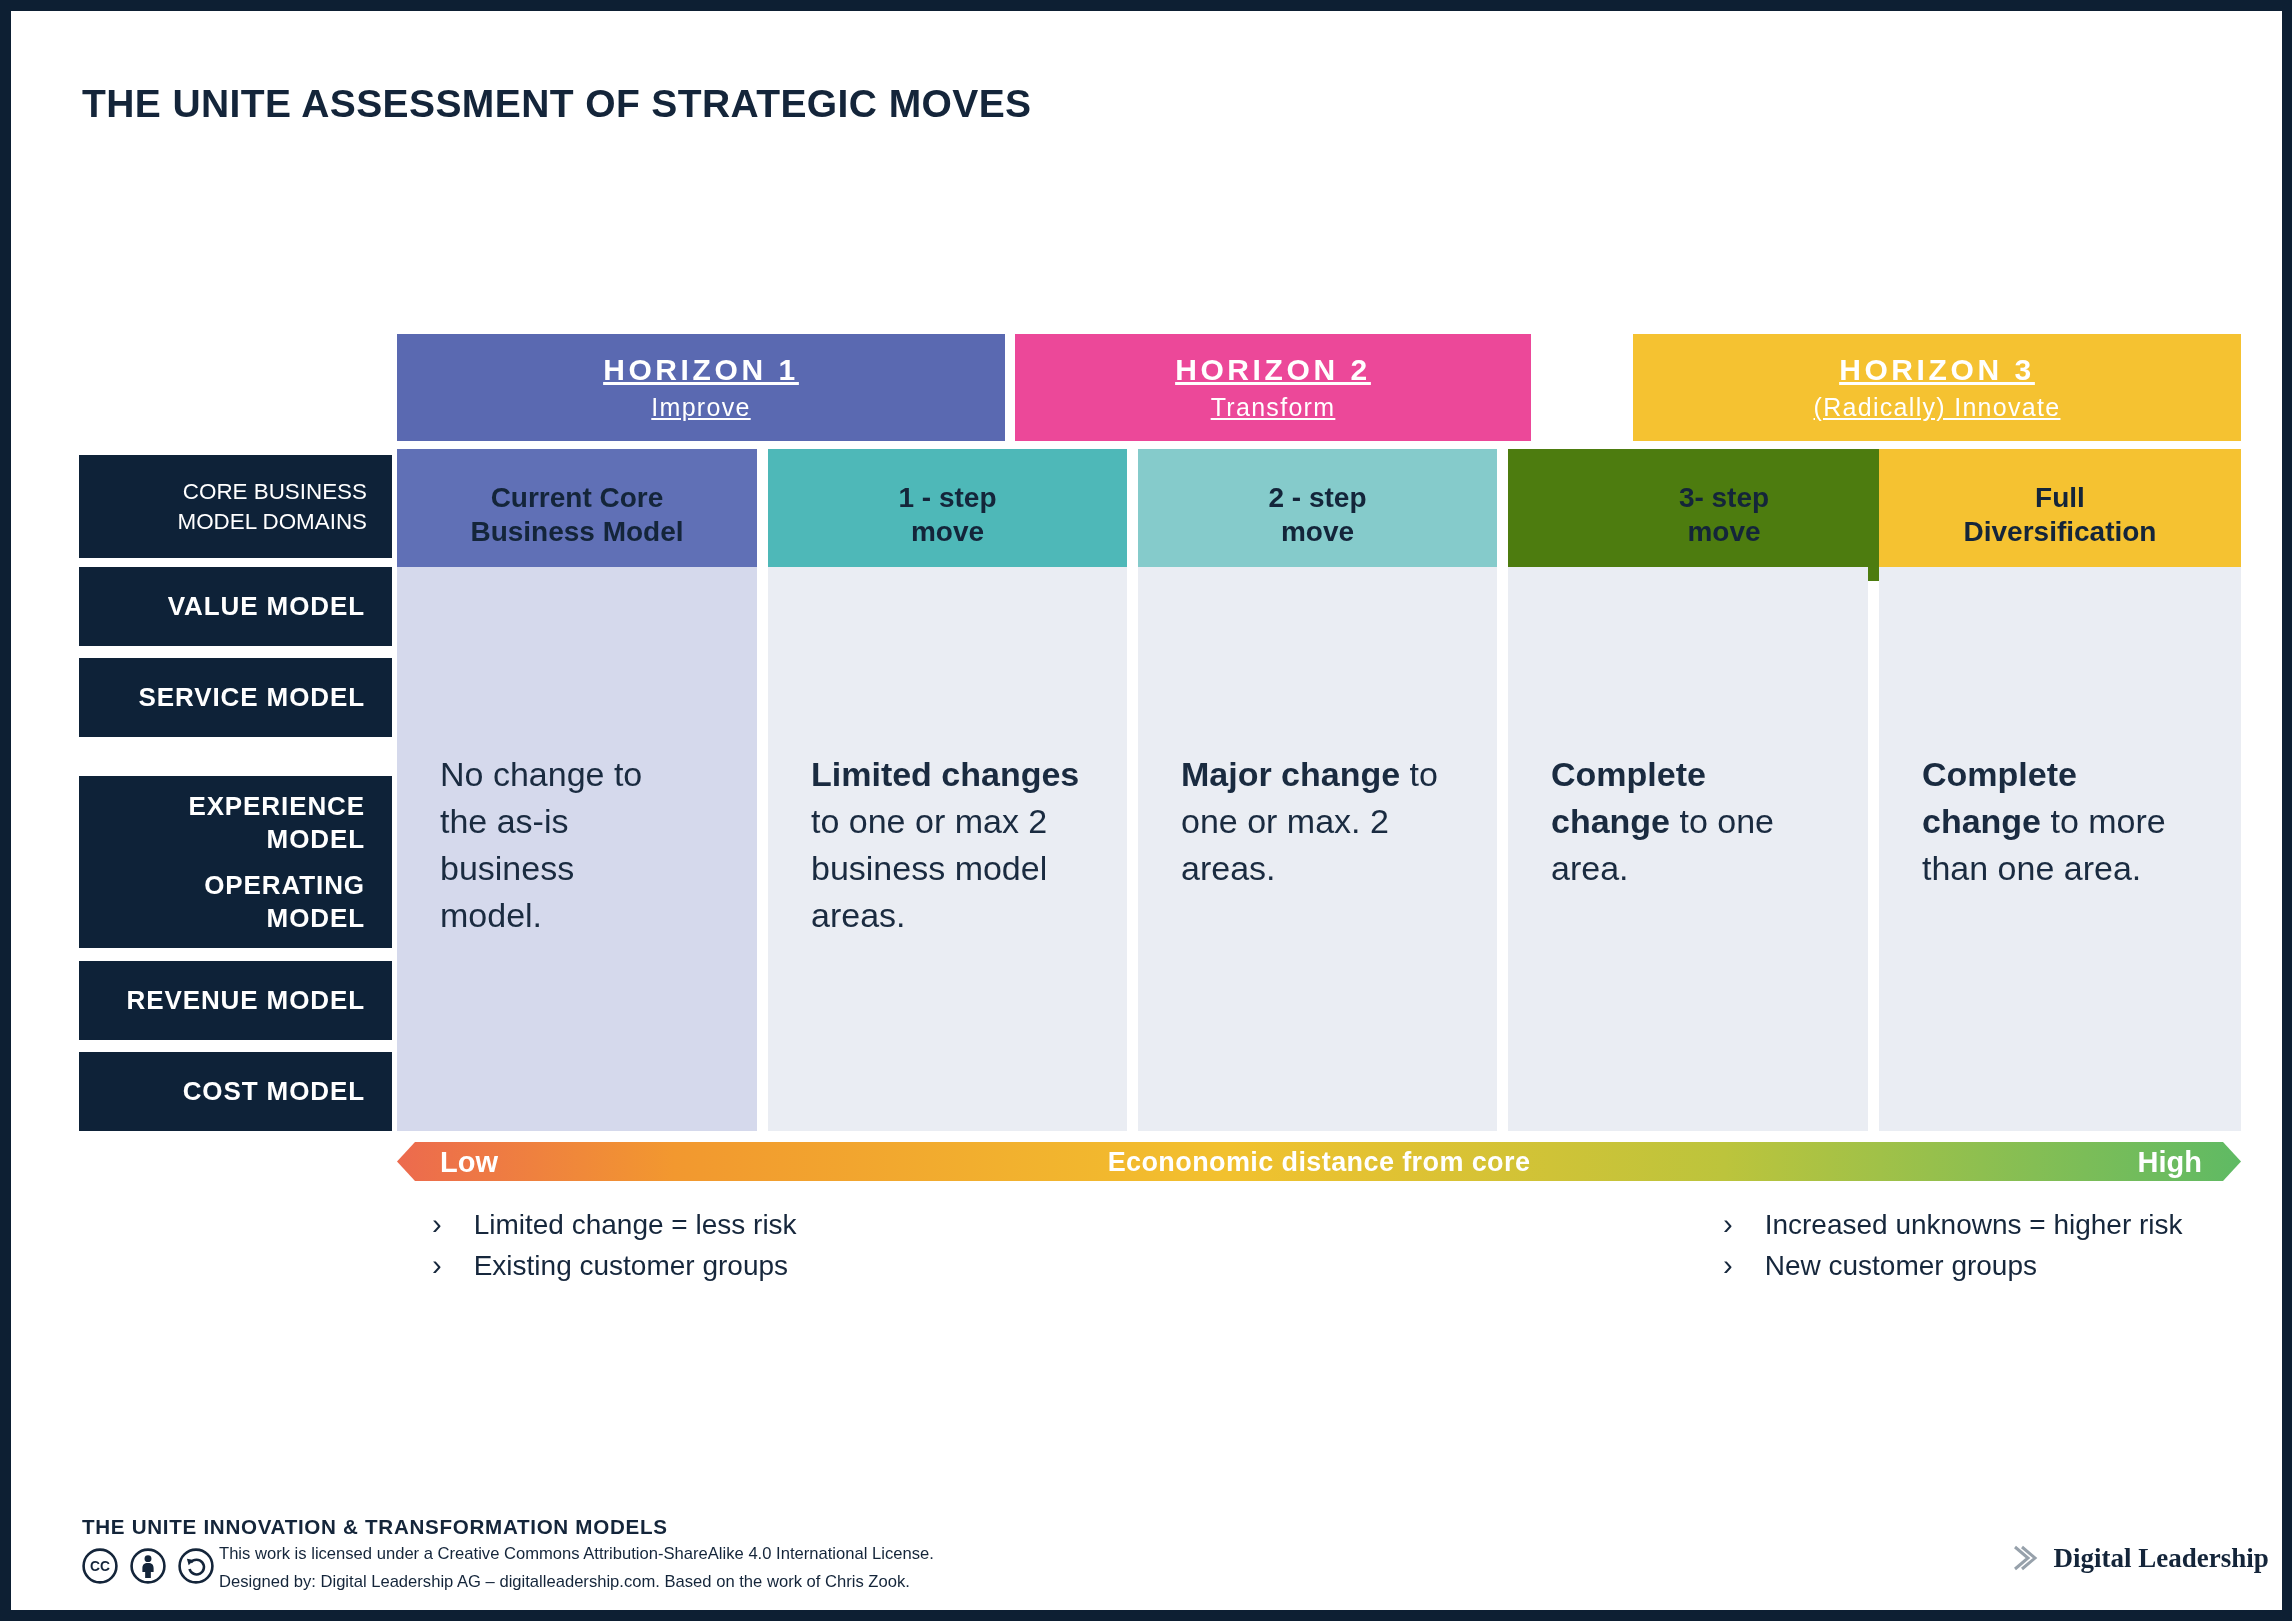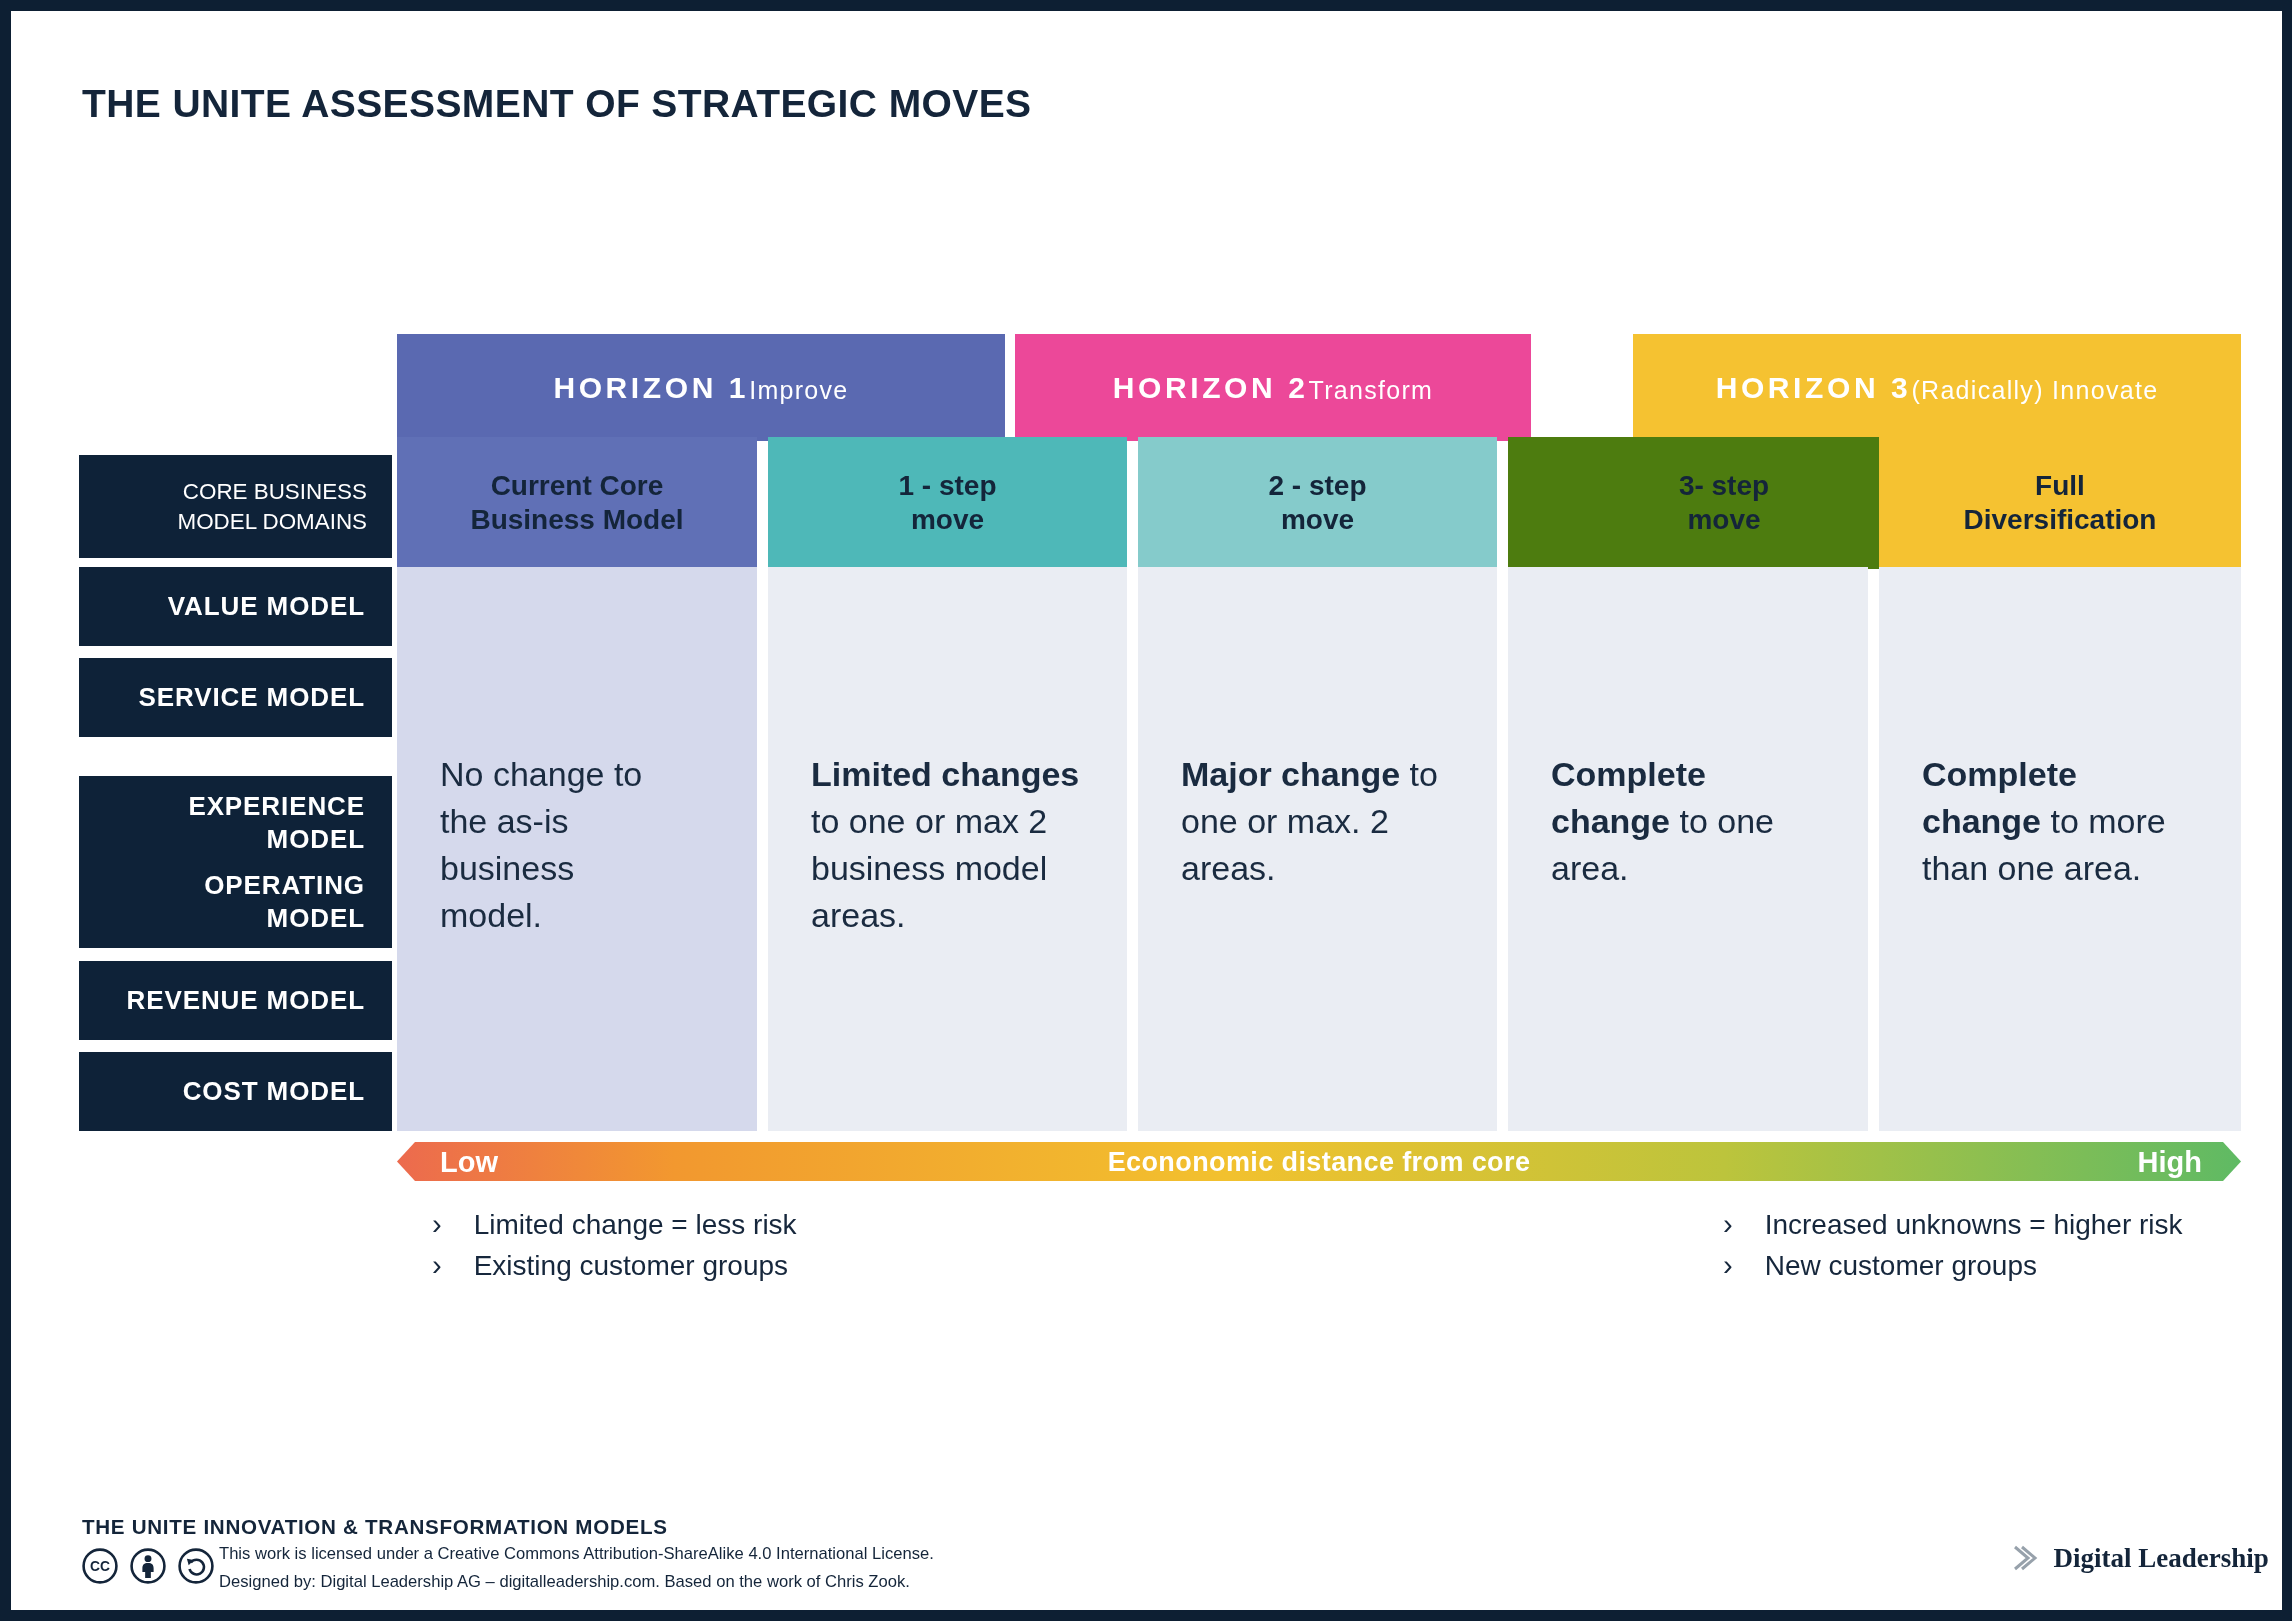--- a/index.html
+++ b/index.html
@@ -3,31 +3,31 @@
 <meta charset="utf-8">
 <style>
   html,body{margin:0;padding:0;background:#ffffff;}
   .page{position:relative;width:2293px;height:1621px;background:#ffffff;overflow:hidden;
         font-family:"Liberation Sans","DejaVu Sans",sans-serif;}
   .frame{position:absolute;inset:0;border:11.6px solid #0D1F33;pointer-events:none;}
 
   .title{position:absolute;left:82px;top:82px;font-size:39px;font-weight:800;
          letter-spacing:0.4px;color:#14253A;}
 
-  .hz{position:absolute;top:334px;height:107px;display:flex;flex-direction:row;
-      justify-content:center;align-items:center;color:#ffffff;}
+  .hz{position:absolute;top:334px;height:107px;display:flex;flex-direction:column;
+      justify-content:center;align-items:center;color:#ffffff;text-decoration:underline;}
   .hz-name{font-size:30px;font-weight:700;letter-spacing:3.6px;}
   .hz-sub{font-size:25px;letter-spacing:1.3px;margin-top:6.3px;}
 
   .corner{position:absolute;left:79px;top:455px;width:313px;height:103px;box-sizing:border-box;
           display:flex;align-items:center;justify-content:flex-end;text-align:right;
           color:#ffffff;font-weight:400;font-size:22.4px;line-height:1.3;padding-right:25px;}
   .corner span{display:inline-block;max-width:210px;}
 
-  .col-head{position:absolute;top:437px;height:132px;display:flex;flex-direction:column;
+  .col-head{position:absolute;top:449px;height:132px;display:flex;flex-direction:column;
             justify-content:center;align-items:center;color:#14253A;font-weight:700;
             font-size:28px;line-height:1.2;text-align:left;}
 
   .domain{position:absolute;left:79px;width:313px;box-sizing:border-box;display:flex;
           align-items:center;justify-content:flex-end;text-align:right;color:#ffffff;
           font-weight:700;font-size:26px;letter-spacing:0.9px;line-height:1.25;padding-right:27px;}
   .domain span{display:inline-block;}
   .domain.two span{max-width:210px;}
 
   .col-body{position:absolute;top:567px;height:564px;box-sizing:border-box;

